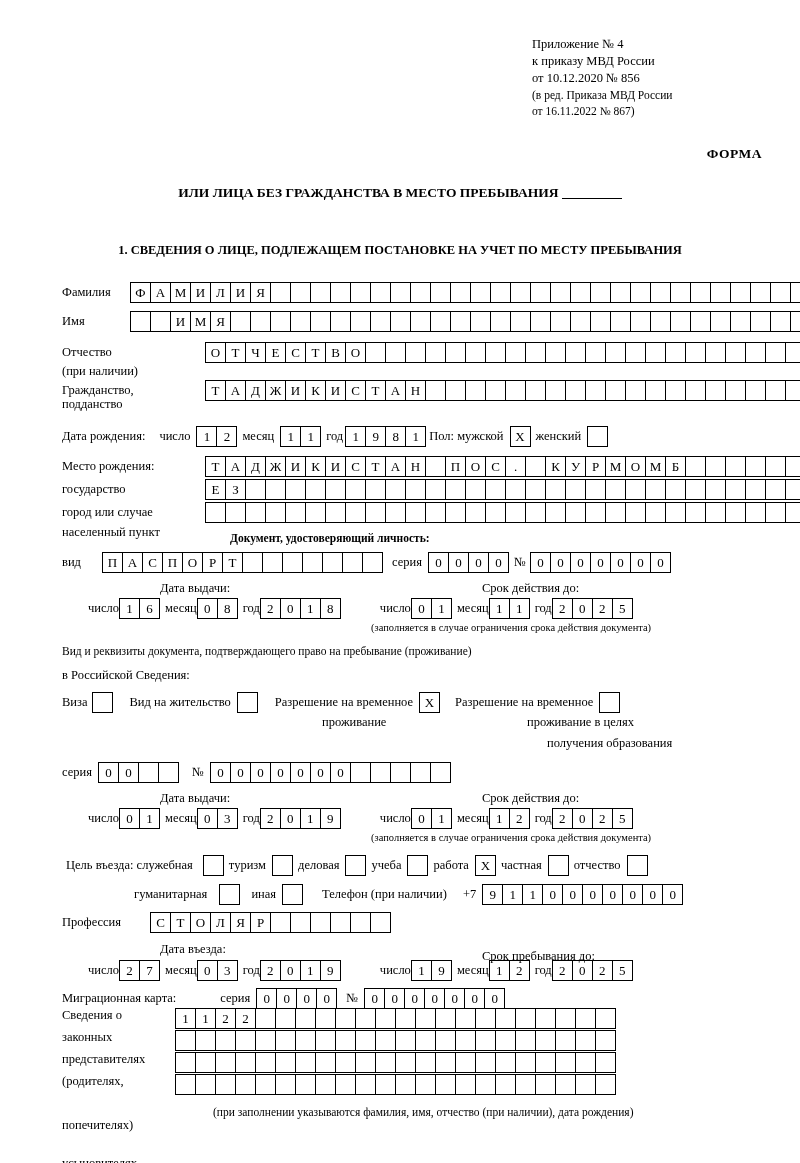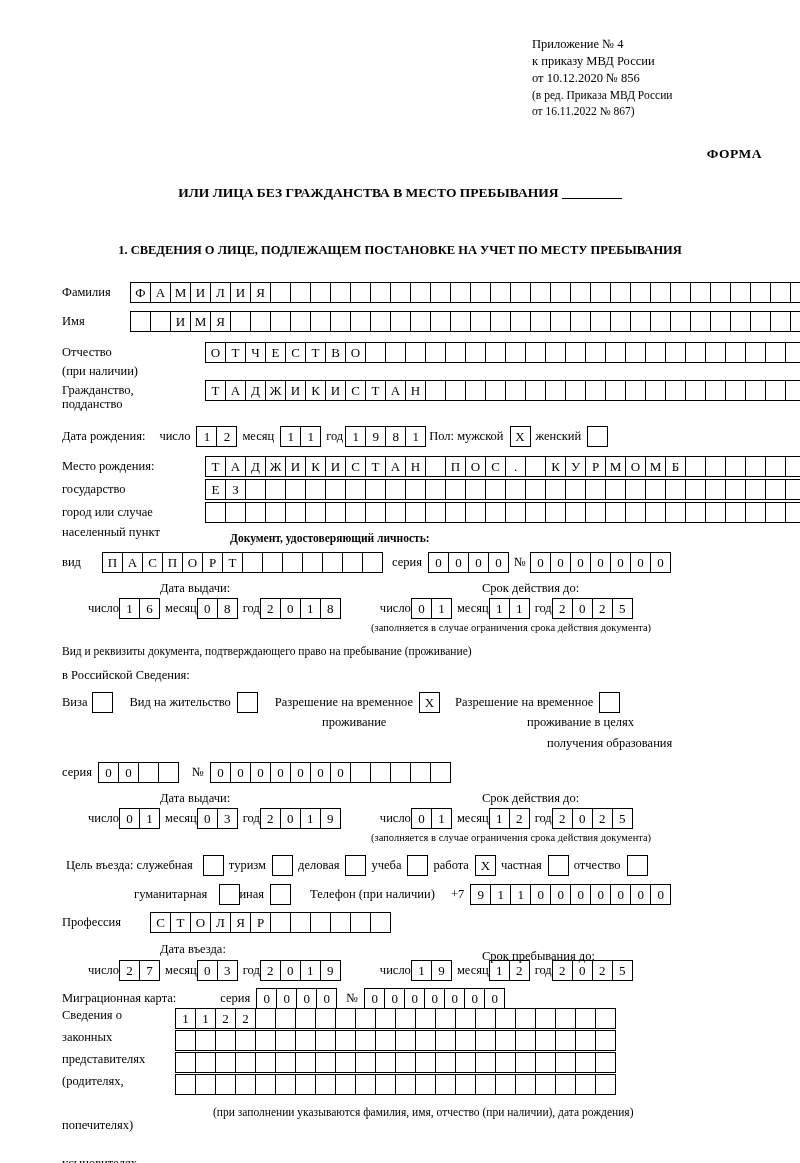--- a/index.html
+++ b/index.html
@@ -563,21 +563,21 @@
     <div class="cells ml">
         <div class="c"></div>
       </div>
   </div>
 
   <div class="row" style="left:134px;top:884px;">
     <div class="lbl">гуманитарная</div>
     <div class="cells" style="margin-left:12px">
         <div class="c"></div>
       </div>
-    <div class="lbl" style="margin-left:0">иная</div>
+    <div class="lbl" style="margin-left:12px">иная</div>
     <div class="cells ml">
         <div class="c"></div>
       </div>
     <div class="lbl" style="margin-left:20px">Телефон (при наличии)</div>
     <div class="lbl" style="margin-left:16px">+7</div>
     <div class="cells" style="margin-left:6px">
         <div class="c">9</div>
         <div class="c">1</div>
         <div class="c">1</div>
         <div class="c">0</div>

